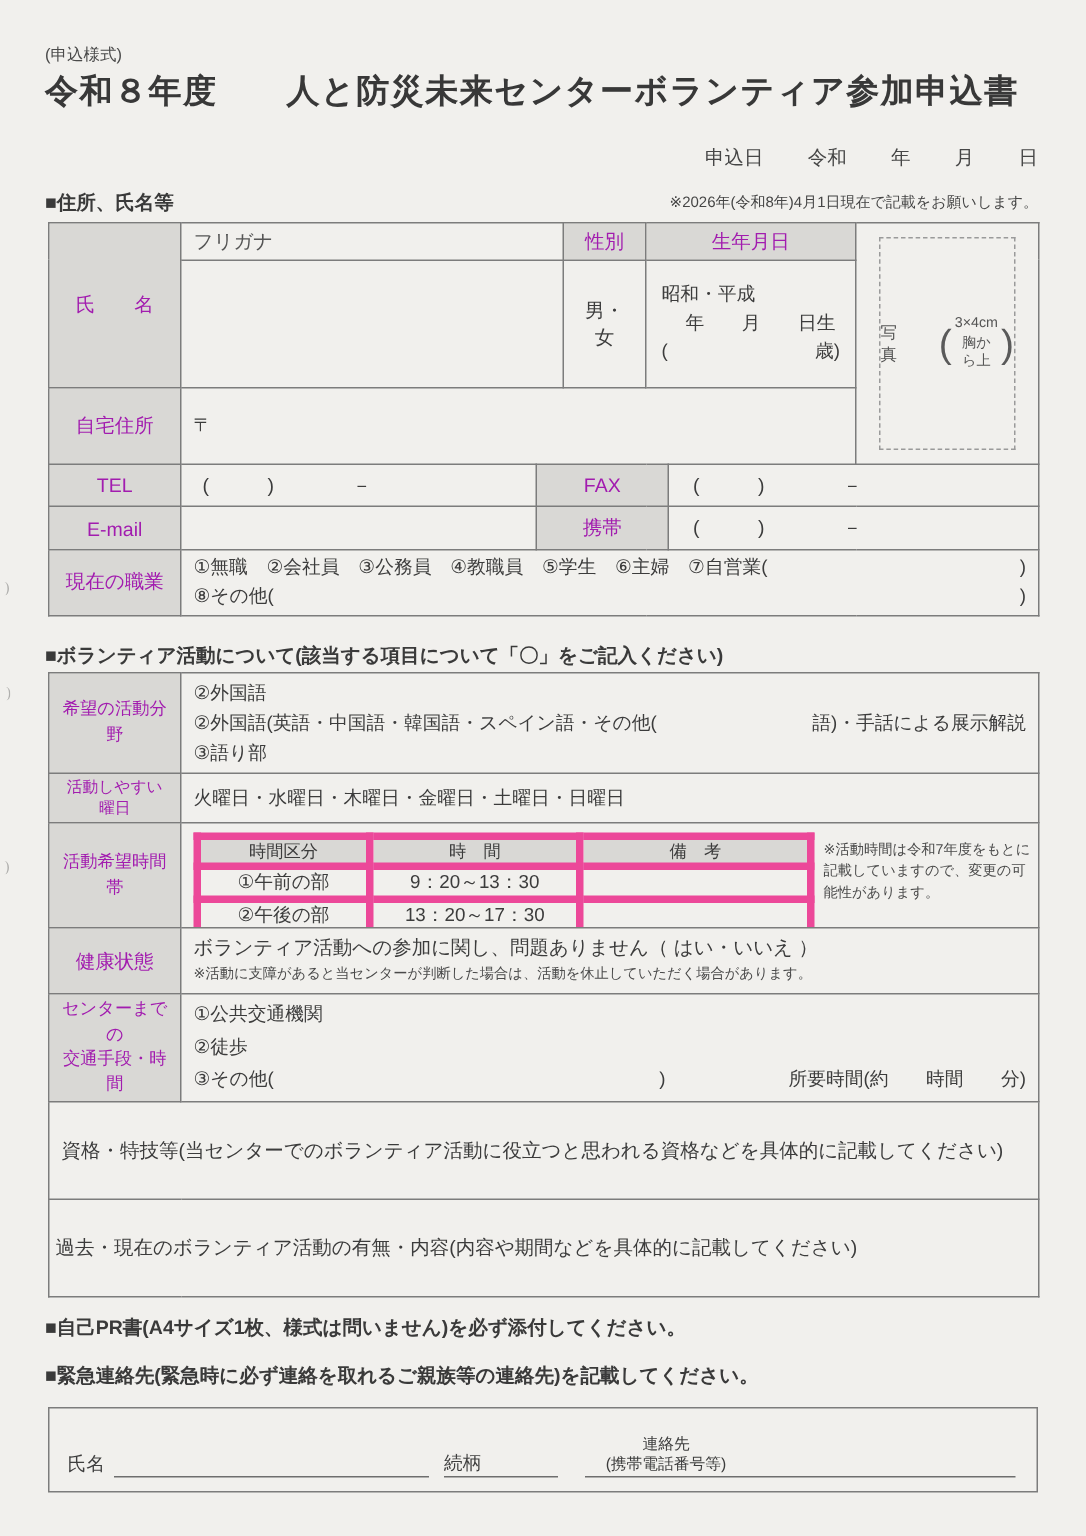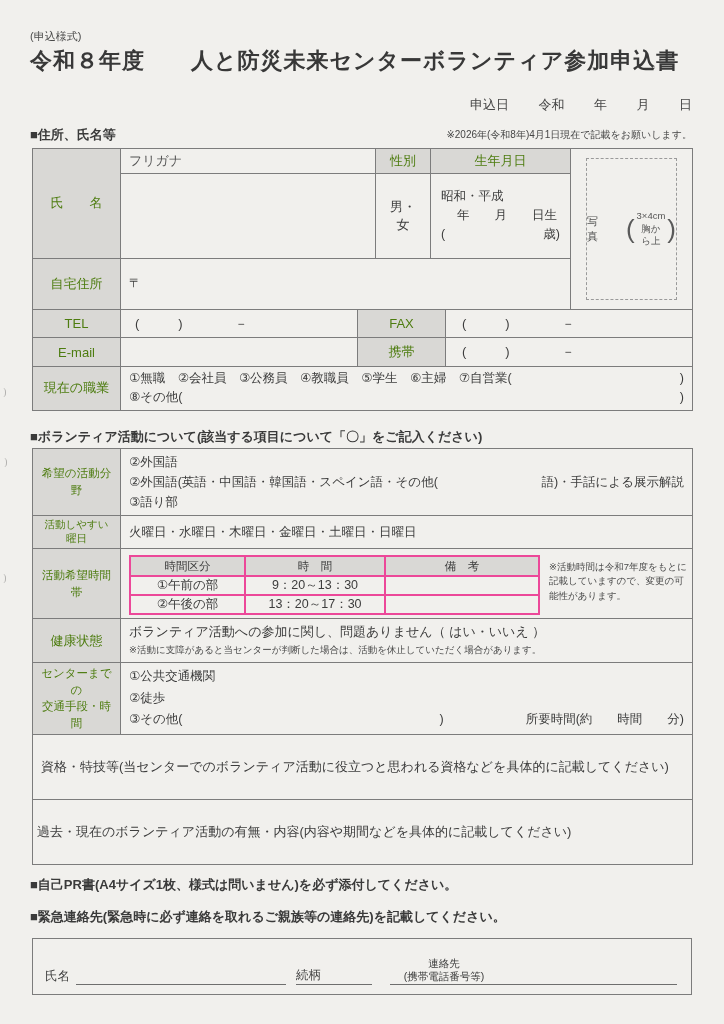--- a/index.html
+++ b/index.html
@@ -11,40 +11,40 @@
   }
   .abs{position:absolute;}
   .form-style{left:30px;top:29px;font-size:11px;color:#4a4a4a;}
   .title{left:30px;top:46px;font-size:22px;font-weight:700;letter-spacing:1px;color:#383838;}
   .apply-row{left:470px;top:96px;width:222px;display:flex;justify-content:space-between;font-size:13px;color:#464646;}
   .sec-head{font-size:13px;font-weight:700;color:#3a3a3a;}
   .sec-note{font-size:10px;color:#454545;}
 
   table.frm{border-collapse:collapse;table-layout:fixed;}
   table.frm td, table.frm th{border:1px solid #7c7c7c;padding:2px 8px;vertical-align:middle;font-size:13px;font-weight:400;overflow:hidden;}
-  th.lab{background:#d9d8d5;text-align:center;font-size:12px;color:#4d7c0f;margin-top:12px;}
+  th.lab{background:#d9d8d5;text-align:center;font-size:12px;color:#a21caf;margin-top:12px;}
   th.lab.sm{font-size:10.5px;}
   th.lab.md{font-size:11.5px;line-height:1.45;}
 
   .cell-top{vertical-align:top;}
   .tiny{font-size:10px;color:#555;}
   .flexline{display:flex;align-items:baseline;}
   .mla{margin-left:auto;}
 
   
   .photo-cell{vertical-align:top;padding:0;}
   .photo-box{border:1px dashed #9a9a9a;margin:7px;height:140px;display:flex;flex-direction:row;justify-content:center;align-items:center;gap:16px;color:#555;}
   .photo-label{font-size:11px;letter-spacing:4px;}
   .paren-row{display:flex;align-items:center;}
   .bigparen{font-size:26px;font-weight:300;color:#5a5a5a;line-height:1;}
   .paren-mid{font-size:9.5px;line-height:1.35;text-align:center;padding:0 2px;}
 
   
   table.inner{border-collapse:collapse;table-layout:fixed;}
-  table.inner td, table.inner th{border:2px solid #ec4899;font-weight:400;padding:0 4px;text-align:center;overflow:hidden;}
+  table.inner td, table.inner th{border:5px solid #ec4899;font-weight:400;padding:0 4px;text-align:center;overflow:hidden;}
   table.inner th{background:#d9d8d5;font-size:11.5px;}
   table.inner td{font-size:12.5px;}
 
   .note-small{font-size:9.5px;line-height:1.5;color:#4a4a4a;}
 
   
   .ebox{left:32px;top:938px;width:660px;height:57px;border:1px solid #7c7c7c;box-sizing:border-box;
         display:flex;align-items:flex-end;padding:0 14px 9px 12px;}
   .eline{border-bottom:1px solid #6e6e6e;}
   .elabel{font-size:12.5px;color:#3e3e3e;}

